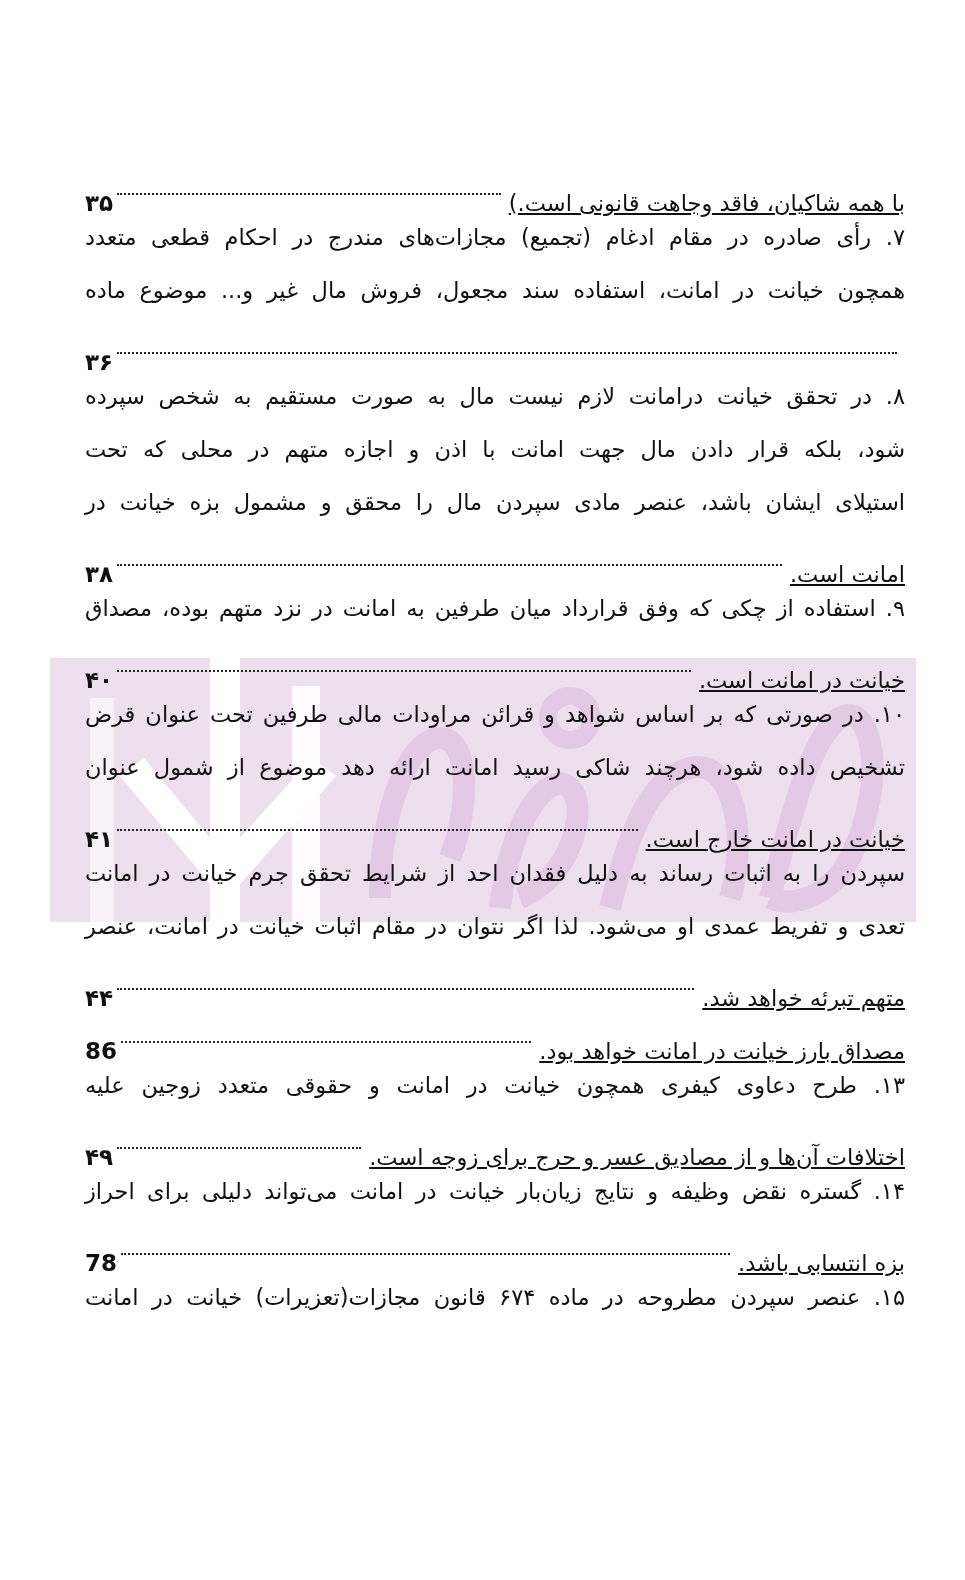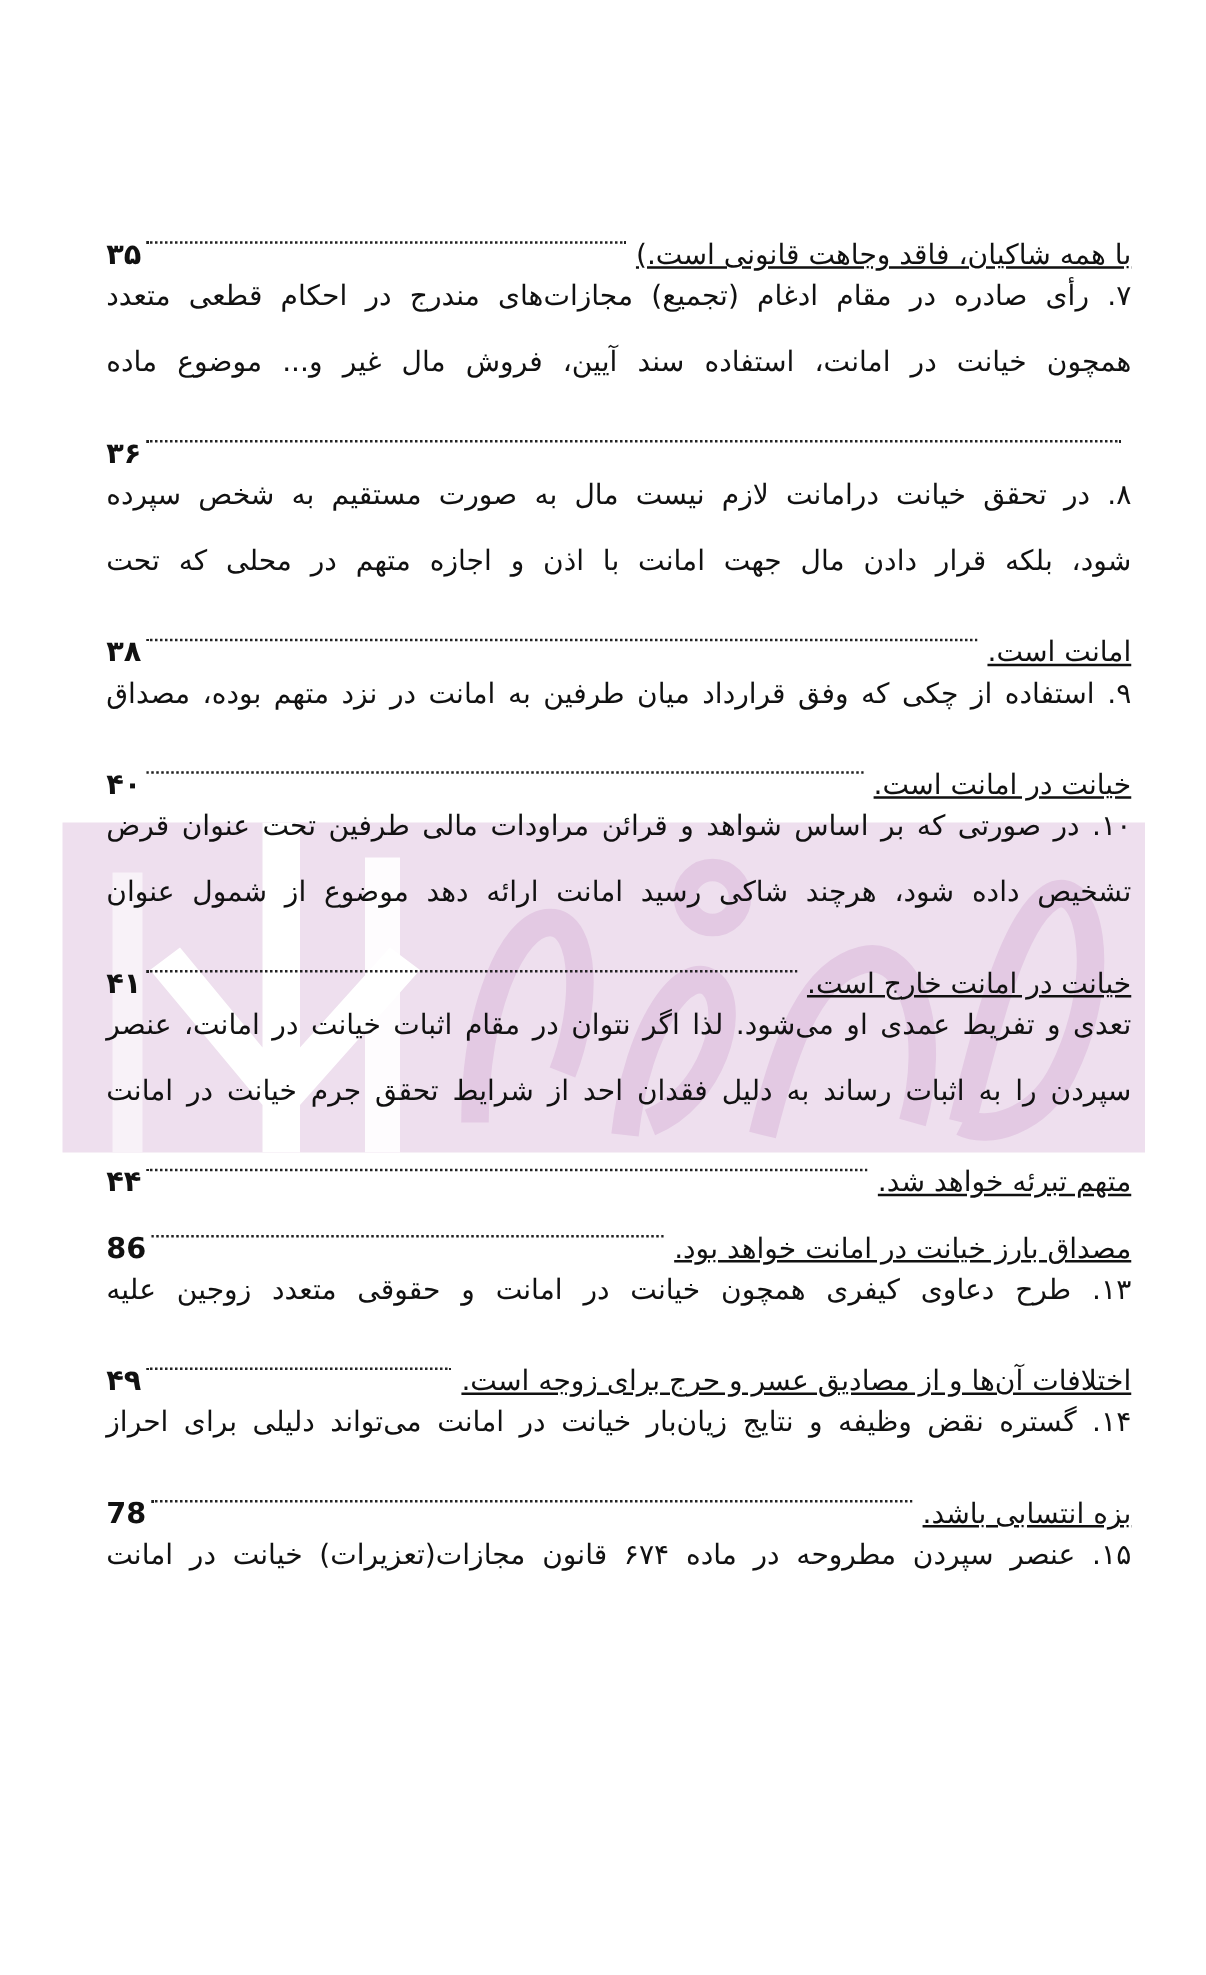--- a/index.html
+++ b/index.html
@@ -105,33 +105,36 @@
   <div class="line ender">
     <span class="txt">با همه شاکیان، فاقد وجاهت قانونی است.)</span>
     <span class="dots"></span>
     <span class="pg">۳۵</span>
   </div>
 
   <div class="line justify">
     <span class="txt">۷. رأی صادره در مقام ادغام (تجمیع) مجازات‌های مندرج در احکام قطعی متعدد</span>
   </div>
   <div class="line justify">
-    <span class="txt">همچون خیانت در امانت، استفاده سند آیین، فروش مال غیر و... موضوع ماده</span>
+    <span class="txt">همچون خیانت در امانت، استفاده سند مجعول، فروش مال غیر و... موضوع ماده</span>
   </div>
   <div class="line ender">
     <span class="dots"></span>
     <span class="pg">۳۶</span>
   </div>
 
   <div class="line justify">
     <span class="txt">۸. در تحقق خیانت درامانت لازم نیست مال به صورت مستقیم به شخص سپرده</span>
   </div>
   <div class="line justify">
     <span class="txt">شود، بلکه قرار دادن مال جهت امانت با اذن و اجازه متهم در محلی که تحت</span>
   </div>
+  <div class="line justify">
+    <span class="txt">استیلای ایشان باشد، عنصر مادی سپردن مال را محقق و مشمول بزه خیانت در</span>
+  </div>
   <div class="line ender">
     <span class="txt">امانت است.</span>
     <span class="dots"></span>
     <span class="pg">۳۸</span>
   </div>
 
   <div class="line justify">
     <span class="txt">۹. استفاده از چکی که وفق قرارداد میان طرفین به امانت در نزد متهم بوده، مصداق</span>
   </div>
   <div class="line ender">
@@ -146,25 +149,25 @@
   <div class="line justify">
     <span class="txt">تشخیص داده شود، هرچند شاکی رسید امانت ارائه دهد موضوع از شمول عنوان</span>
   </div>
   <div class="line ender">
     <span class="txt">خیانت در امانت خارج است.</span>
     <span class="dots"></span>
     <span class="pg">۴۱</span>
   </div>
 
   <div class="line justify">
+    <span class="txt">سپردن را به اثبات رساند به دلیل فقدان احد از شرایط تحقق جرم خیانت در امانت</span>
+  </div>
+  <div class="line justify">
     <span class="txt">تعدی و تفریط عمدی او می‌شود. لذا اگر نتوان در مقام اثبات خیانت در امانت، عنصر</span>
   </div>
-  <div class="line justify">
-    <span class="txt">سپردن را به اثبات رساند به دلیل فقدان احد از شرایط تحقق جرم خیانت در امانت</span>
-  </div>
   <div class="line ender">
     <span class="txt">متهم تبرئه خواهد شد.</span>
     <span class="dots"></span>
     <span class="pg">۴۴</span>
   </div>
 
   <div class="line ender">
     <span class="txt">مصداق بارز خیانت در امانت خواهد بود.</span>
     <span class="dots"></span>
     <span class="pg">86</span>

